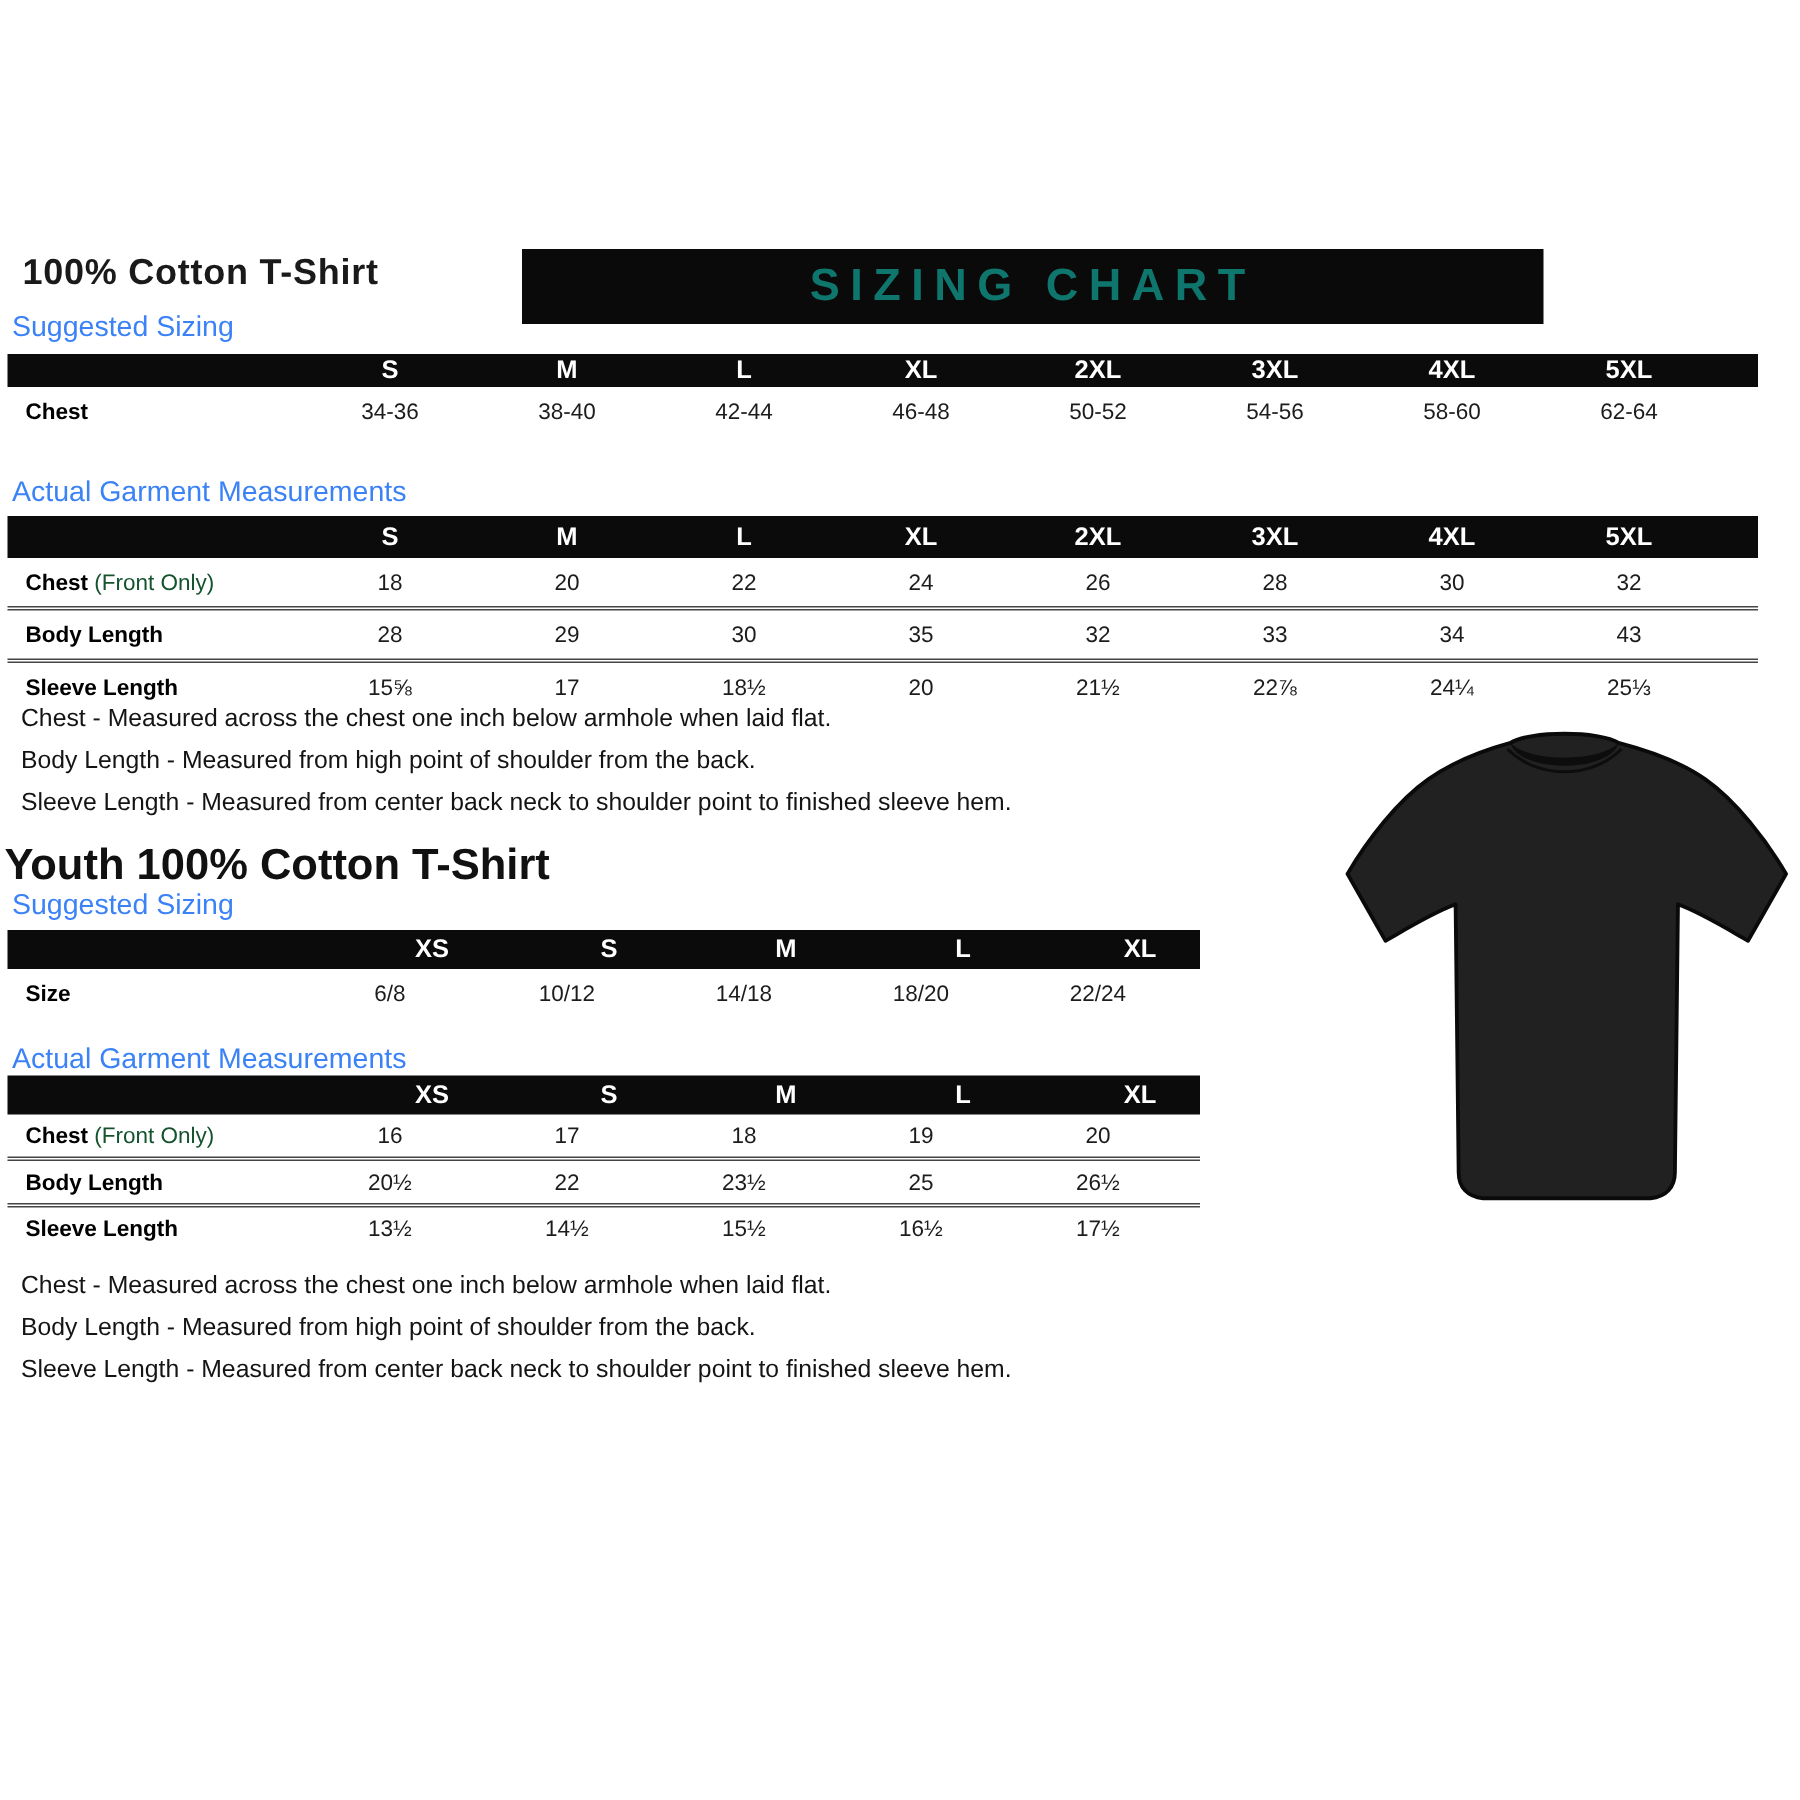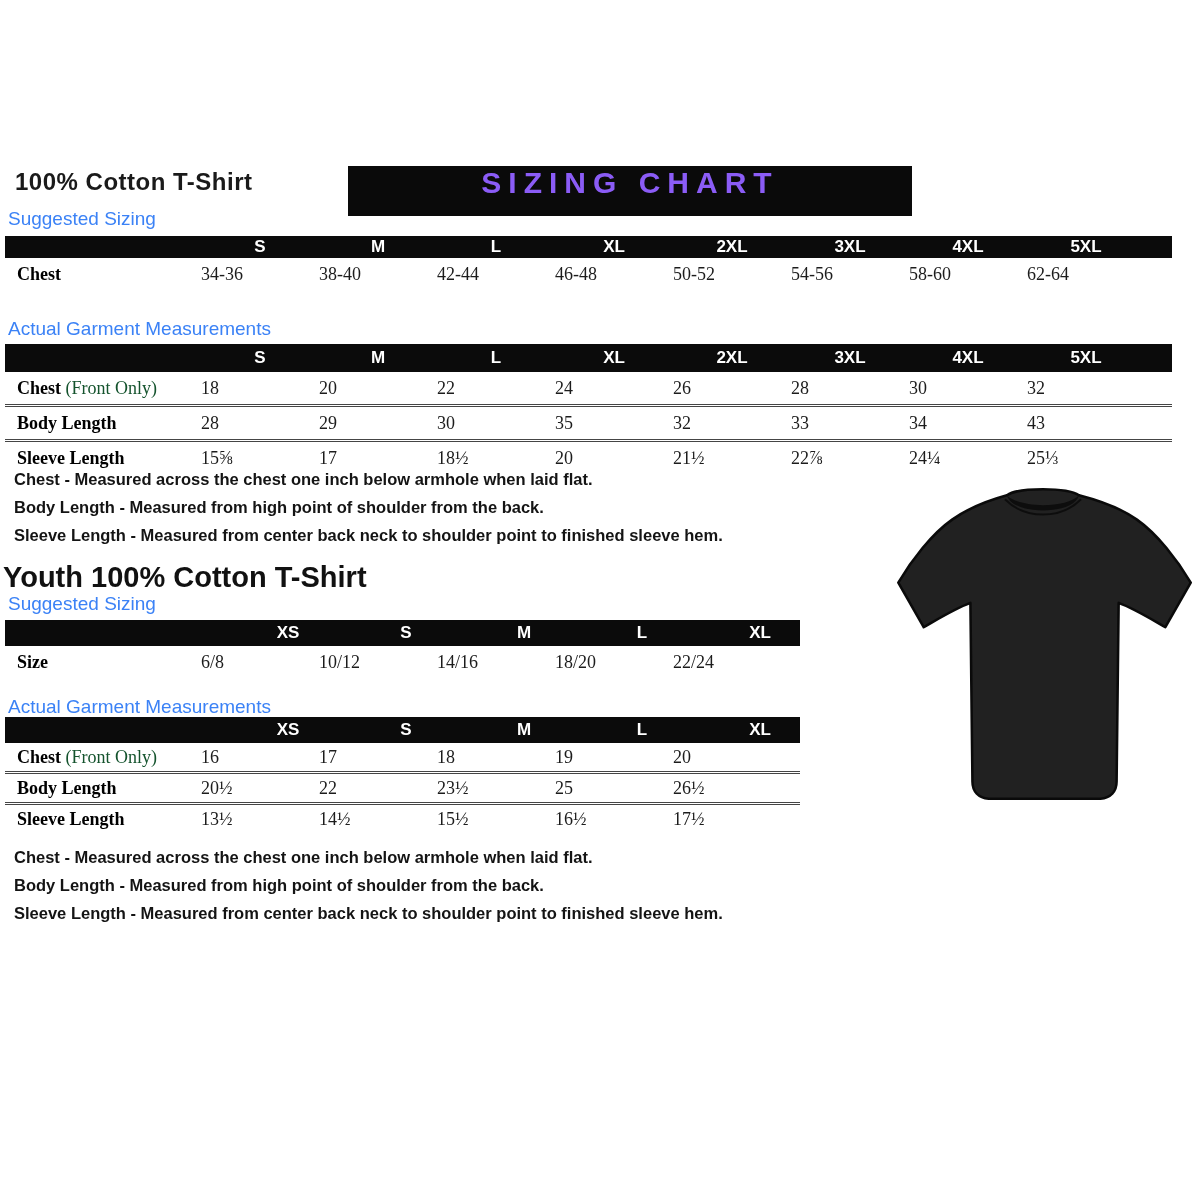--- a/index.html
+++ b/index.html
@@ -6,47 +6,47 @@
   body {
     width:1200px; height:1200px; position:relative; background:#ffffff;
     font-family:"Liberation Sans","DejaVu Sans",sans-serif; color:#111;
     overflow:hidden;
   }
   .abs { position:absolute; }
 
   
   .main-title { left:15px; top:168px; font-size:24px; font-weight:bold; color:#1a1a1a; letter-spacing:0.5px; }
   .banner {
-    left:348px; top:166px; width:564px; height:50px; background:#0a0a0a;
-    color:#8b5cf6; font-weight:bold; font-size:30px; letter-spacing:7px;
-    display:flex; justify-content:center;
+    left:348px; top:166px; width:681px; height:50px; background:#0a0a0a;
+    color:#0f766e; font-weight:bold; font-size:30px; letter-spacing:7px;
+    display:flex; align-items:center; justify-content:center;
   }
   .section-label { font-size:19px; color:#3b82f6; }
   .youth-title { left:3px; top:561px; font-size:29px; font-weight:bold; color:#111; }
 
   
   .sizing-table { position:absolute; }
   .row { display:grid; align-items:center; }
   .cols8 { grid-template-columns:196px repeat(8,118px) 1fr; }
   .cols5 { grid-template-columns:196px repeat(5,118px) 1fr; }
   .bar { background:#0b0b0b; color:#ffffff; }
   .bar .hc { text-align:center; font-weight:bold; font-size:17px; }
   .t-adult-s .bar { height:22px; }
   .t-adult-g .bar { height:28px; }
   .t-youth   .bar { height:26px;padding-left:28px; }
-  .trow { height:32px; font-size:18px; color:#1c1c1c;font-family:Liberation Serif, serif; }
+  .trow { height:32px; font-size:15px; color:#1c1c1c; }
   .t-youth-g .trow { height:28px; }
   .lc { padding-left:12px; white-space:nowrap; }
   .lc .lbl { font-weight:bold; color:#000; }
   .lc .sfx { font-weight:normal; color:#14532d; }
-  .vc { text-align:left; }
+  .vc { text-align:center; }
   .sep { border-bottom:3px double #454545; }
 
   
-  .notes { font-size:16.5px; color:#141414; line-height:28px;font-weight:bold; }
+  .notes { font-size:16.5px; color:#141414; line-height:28px; }
 
   
   .tee { left:893px; top:479px; }
 </style>
 </head>
 <body>
 
 <div class="abs main-title">100% Cotton T-Shirt</div>
 <div class="abs banner">
   <span>SIZING CHART</span>
@@ -148,21 +148,21 @@
       <div class="hc">S</div>
       <div class="hc">M</div>
       <div class="hc">L</div>
       <div class="hc">XL</div>
       <div class="hc"></div>
     </div>
     <div class="row trow cols5">
       <div class="lc"><span class="lbl">Size</span></div>
       <div class="vc">6/8</div>
       <div class="vc">10/12</div>
-      <div class="vc">14/16</div>
+      <div class="vc">14/18</div>
       <div class="vc">18/20</div>
       <div class="vc">22/24</div>
       <div class="vc"></div>
     </div>
   </div>
 
 <div class="abs section-label" style="left:8px; top:696px;">Actual Garment Measurements</div>
 <div class="sizing-table t-youth t-youth-g" style="left:5px; top:717px; width:795px;">
     <div class="row bar cols5">
       <div class="lc"></div>

